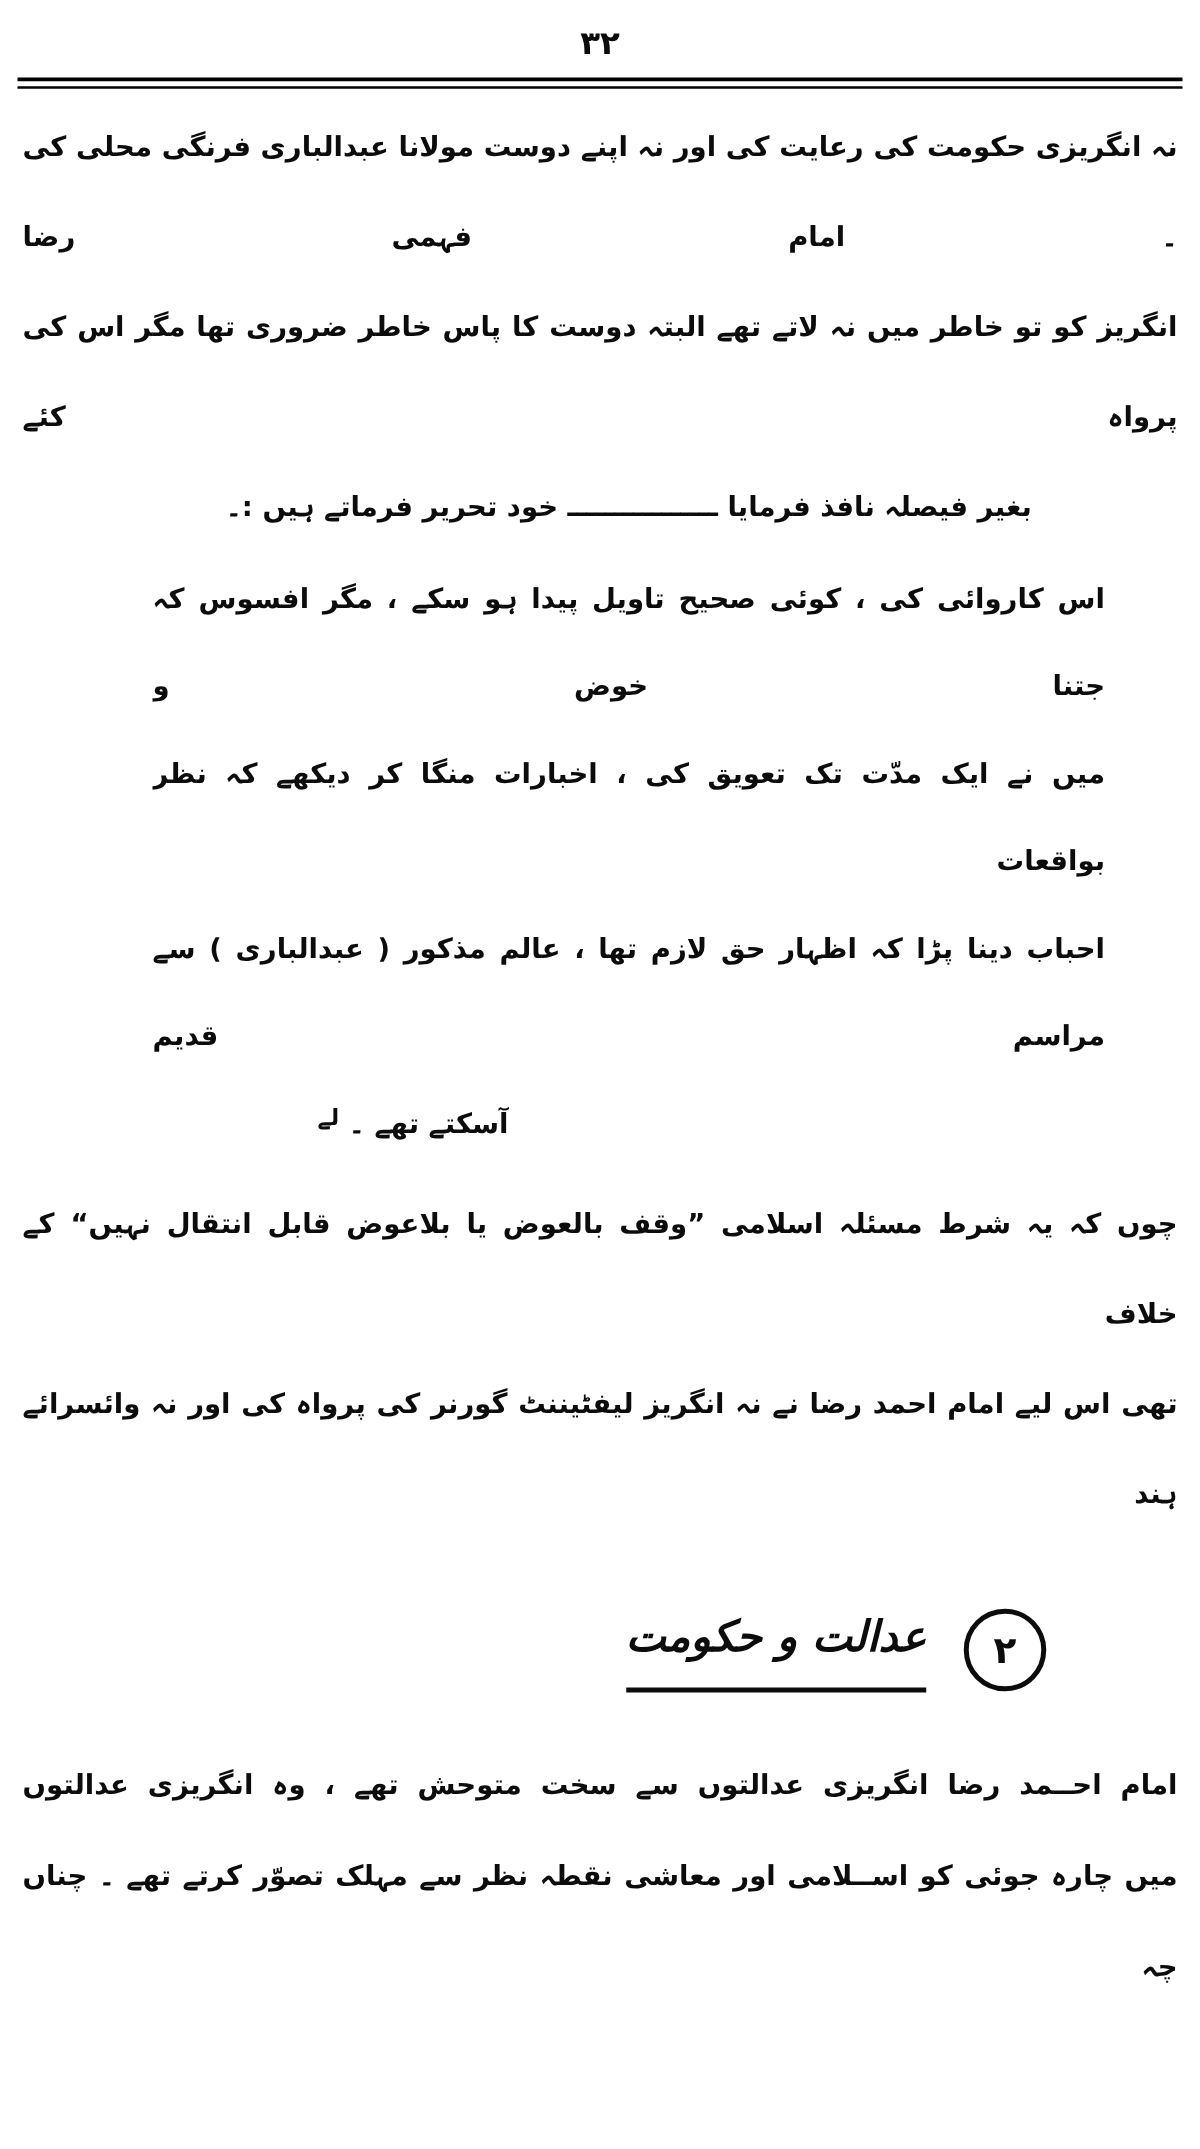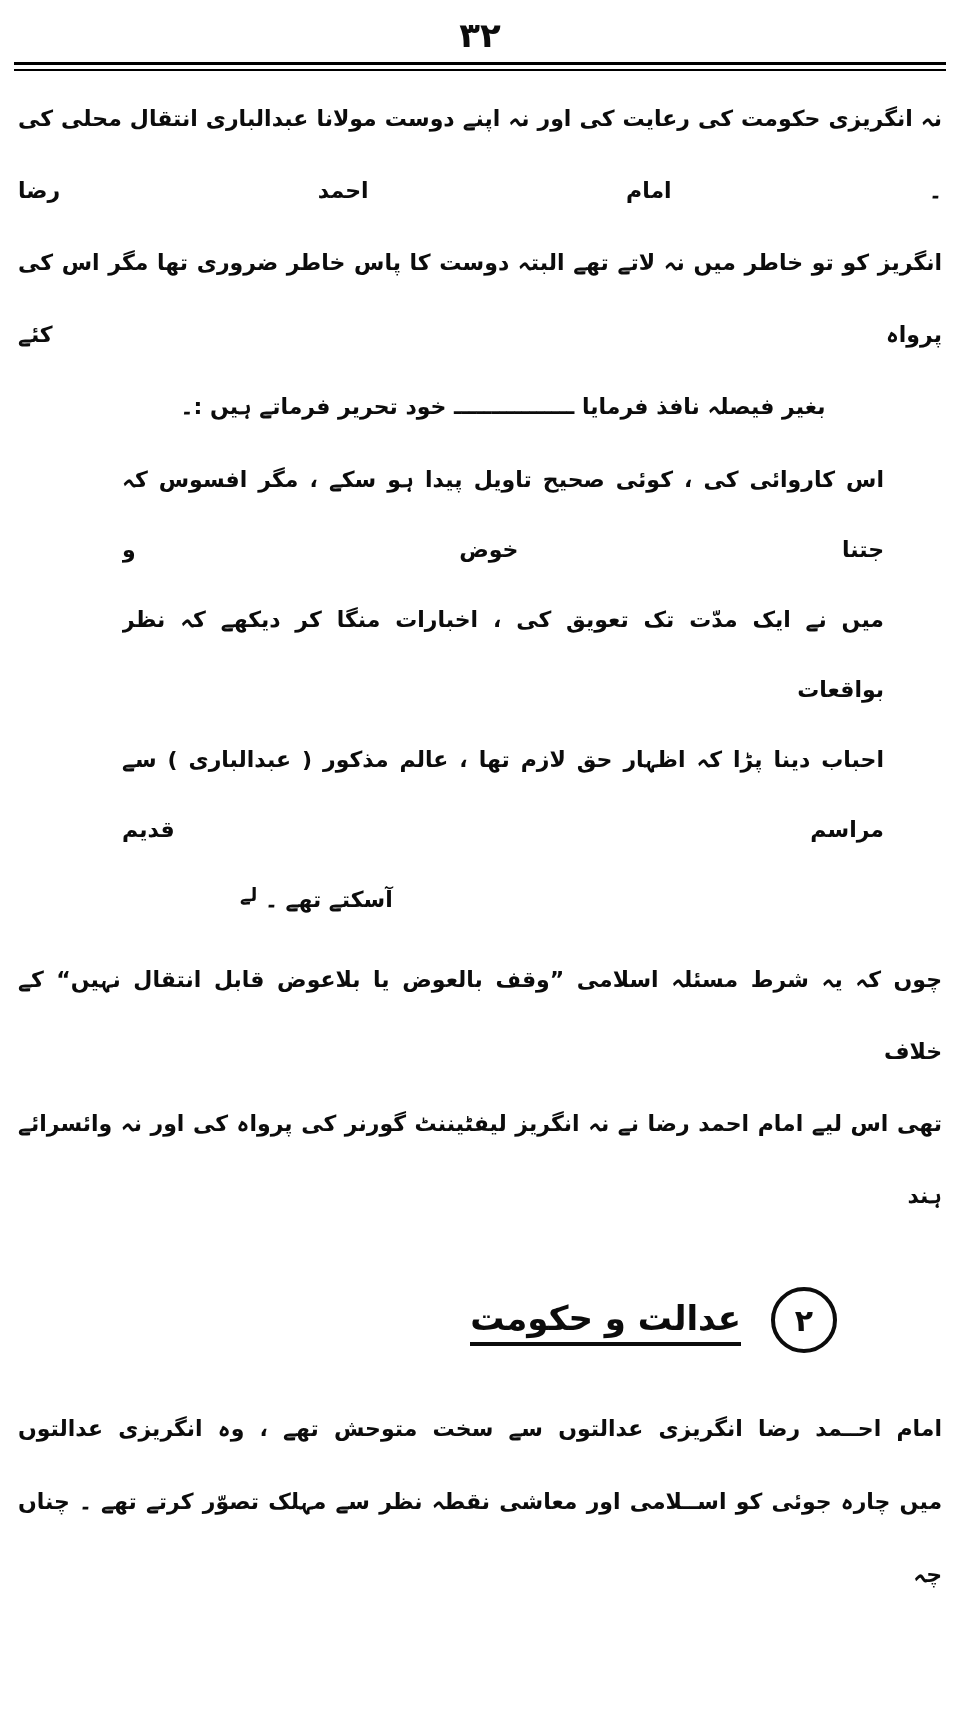--- a/index.html
+++ b/index.html
@@ -2,60 +2,60 @@
 <html dir="rtl" lang="ur"><head>
 <meta charset="utf-8">
 <style>
   html,body{margin:0;padding:0;background:#e8e8e8;}
   .page{
     width:960px;height:1719px;margin:0 auto;background:#ffffff;color:#0c0c0c;
     font-family:"DejaVu Sans",sans-serif;font-weight:700;overflow:hidden;
     direction:rtl;position:relative;
   }
   .pnum{
-    text-align:center;font-size:34px;padding-top:12px;height:46px;line-height:46px;
+    text-align:center;font-size:26px;padding-top:12px;height:46px;line-height:46px;
     letter-spacing:2px;
   }
   .rule-top{height:4px;margin:4px 14px 0 14px;border-top:3px solid #000;border-bottom:2px solid #000;}
   .textblock{padding:0 18px;}
   .line{font-size:22px;line-height:72px;text-align:right;overflow:hidden;}
   .j{text-align:justify;text-align-last:justify;}
   .shiftleft{text-align:center;padding-left:46px;}
   .para1{margin-top:12px;}
   .quote{margin:2px 58px 0 104px;}
   .quote .line{line-height:70px;}
   .qlast{text-align:left;padding-left:118px;}
   .para2{margin-top:8px;}
-  .fnmark{font-size:18px;position:relative;top:-6px;}
+  .fnmark{font-size:18px;position:relative;top:-6px;margin-left:14px;}
   .heading{
     display:flex;flex-direction:row;align-items:center;gap:30px;
     margin-top:36px;padding-right:105px;height:104px;
   }
   .badge{
     width:58px;height:58px;border:4px solid #0c0c0c;border-radius:50%;
     display:flex;align-items:center;justify-content:center;font-size:30px;flex:0 0 auto;
   }
   .htitle{
-    font-size:34px;border-bottom:4px solid #0c0c0c;line-height:48px;
+    font-size:34px;padding-bottom:16px;border-bottom:4px solid #0c0c0c;line-height:48px;font-style:italic;
   }
   .para3{margin-top:20px;}
   .para3 .line{line-height:73px;}
 </style>
 </head>
 <body>
 
 <div class="page">
 
   <div class="pnum">۳۲</div>
   <div class="rule-top"></div>
 
   <div class="textblock">
 
     <div class="para1">
-      <div class="line j">نہ انگریزی حکومت کی رعایت کی اور نہ اپنے دوست مولانا عبدالباری انتقال محلی کی ۔ امام احمد رضا</div>
+      <div class="line j">نہ انگریزی حکومت کی رعایت کی اور نہ اپنے دوست مولانا عبدالباری فرنگی محلی کی ۔ امام فہمی رضا</div>
       <div class="line j">انگریز کو تو خاطر میں نہ لاتے تھے البتہ دوست کا پاس خاطر ضروری تھا مگر اس کی پرواہ کئے</div>
       <div class="line shiftleft">بغیر فیصلہ نافذ فرمایا ــــــــــــــــ خود تحریر فرماتے ہیں :۔</div>
     </div>
 
     <div class="quote">
       <div class="line j">اس کاروائی کی ، کوئی صحیح تاویل پیدا ہو سکے ، مگر افسوس کہ جتنا خوض و</div>
       <div class="line j">میں نے ایک مدّت تک تعویق کی ، اخبارات منگا کر دیکھے کہ نظر بواقعات</div>
       <div class="line j">احباب دینا پڑا کہ اظہار حق لازم تھا ، عالم مذکور ( عبدالباری ) سے مراسم قدیم</div>
       <div class="line qlast"><span>آسکتے تھے ۔</span> <span class="fnmark">لے</span></div>
     </div>

